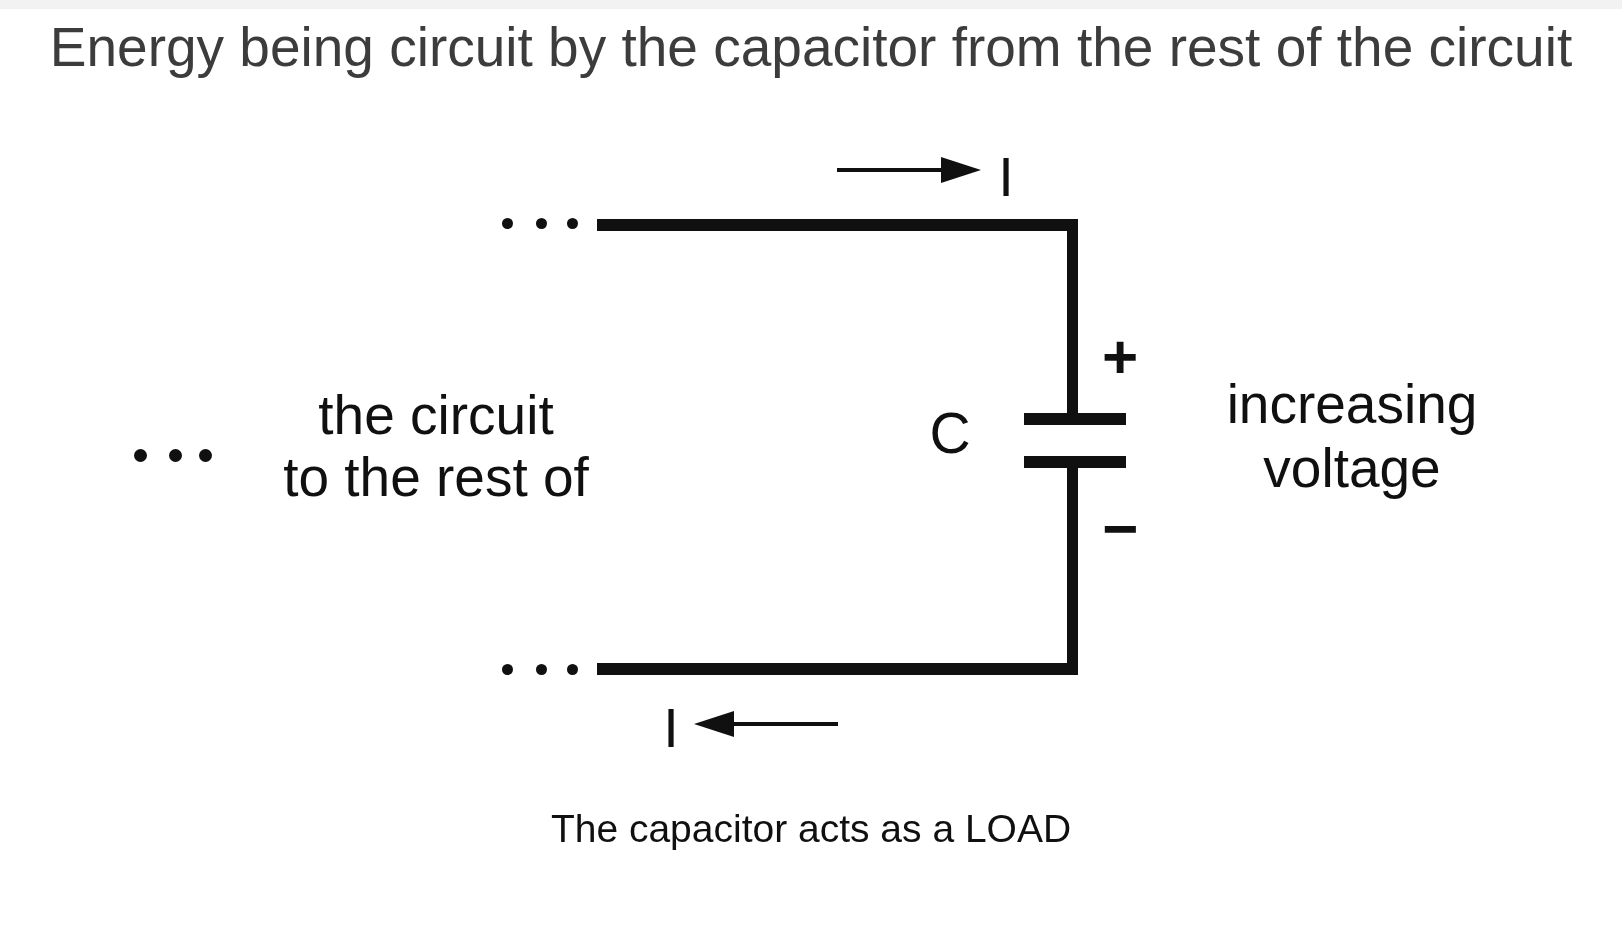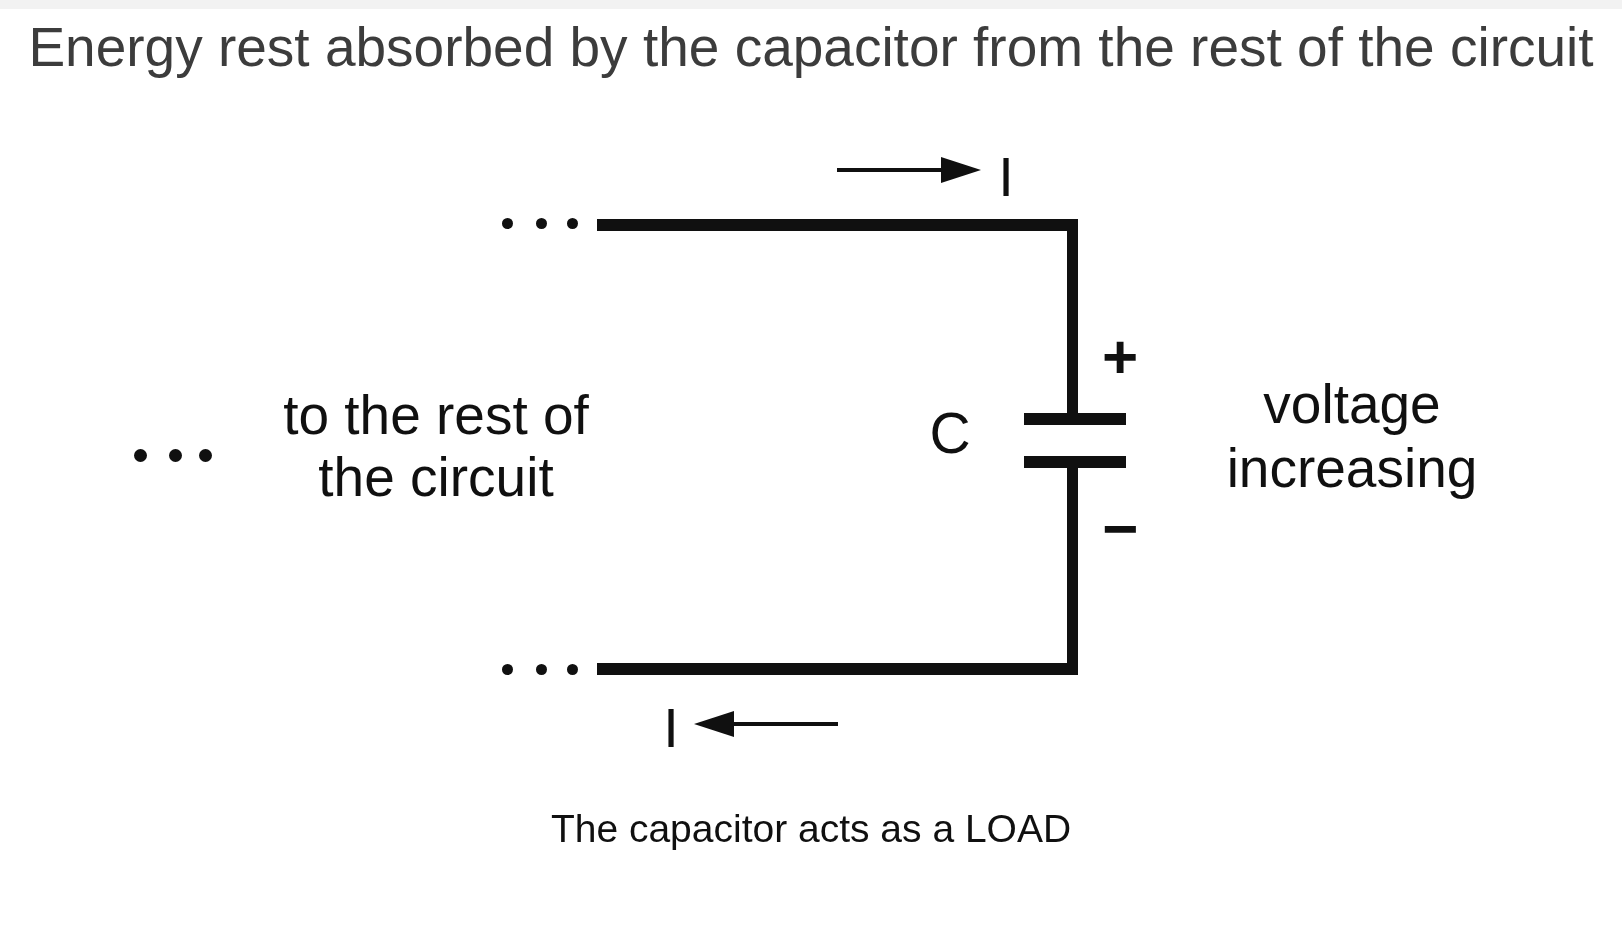--- a/index.html
+++ b/index.html
@@ -72,21 +72,21 @@
     white-space: nowrap;
   }
 </style>
 </head>
 <body>
 
 <div id="stage">
 
   <div class="top-strip"></div>
 
-  <div class="figure-title">Energy rest absorbed by the capacitor from the rest of the circuit</div>
+  <div class="figure-title">Energy being circuit by the capacitor from the rest of the circuit</div>
 
   <svg class="arrow-svg" style="left:832px; top:155px;" width="150" height="30" viewBox="0 0 150 30">
     <line x1="5" y1="15" x2="112" y2="15" stroke-width="4"></line>
     <polygon points="109,2 149,15 109,28"></polygon>
   </svg>
   <div class="current-label top">I</div>
 
   <span class="dot small" style="left:502px; top:218px;"></span>
   <span class="dot small" style="left:536px; top:218px;"></span>
   <span class="dot small" style="left:567px; top:218px;"></span>
@@ -110,24 +110,24 @@
   <div class="current-label bottom">I</div>
   <svg class="arrow-svg" style="left:693px; top:709px;" width="150" height="30" viewBox="0 0 150 30">
     <polygon points="41,2 1,15 41,28"></polygon>
     <line x1="39" y1="15" x2="145" y2="15" stroke-width="4"></line>
   </svg>
 
   <span class="dot big" style="left:134px; top:449px;"></span>
   <span class="dot big" style="left:169px; top:449px;"></span>
   <span class="dot big" style="left:199px; top:449px;"></span>
   <div class="label" style="left:436px; top:384px;">
+    <div>the circuit</div>
     <div>to the rest of</div>
-    <div>the circuit</div>
   </div>
 
   <div class="label label-right" style="left:1352px; top:372px;">
+    <div>increasing</div>
     <div>voltage</div>
-    <div>increasing</div>
   </div>
 
   <div class="figure-caption">The capacitor acts as a LOAD</div>
 
 </div>
 
 </body></html>

